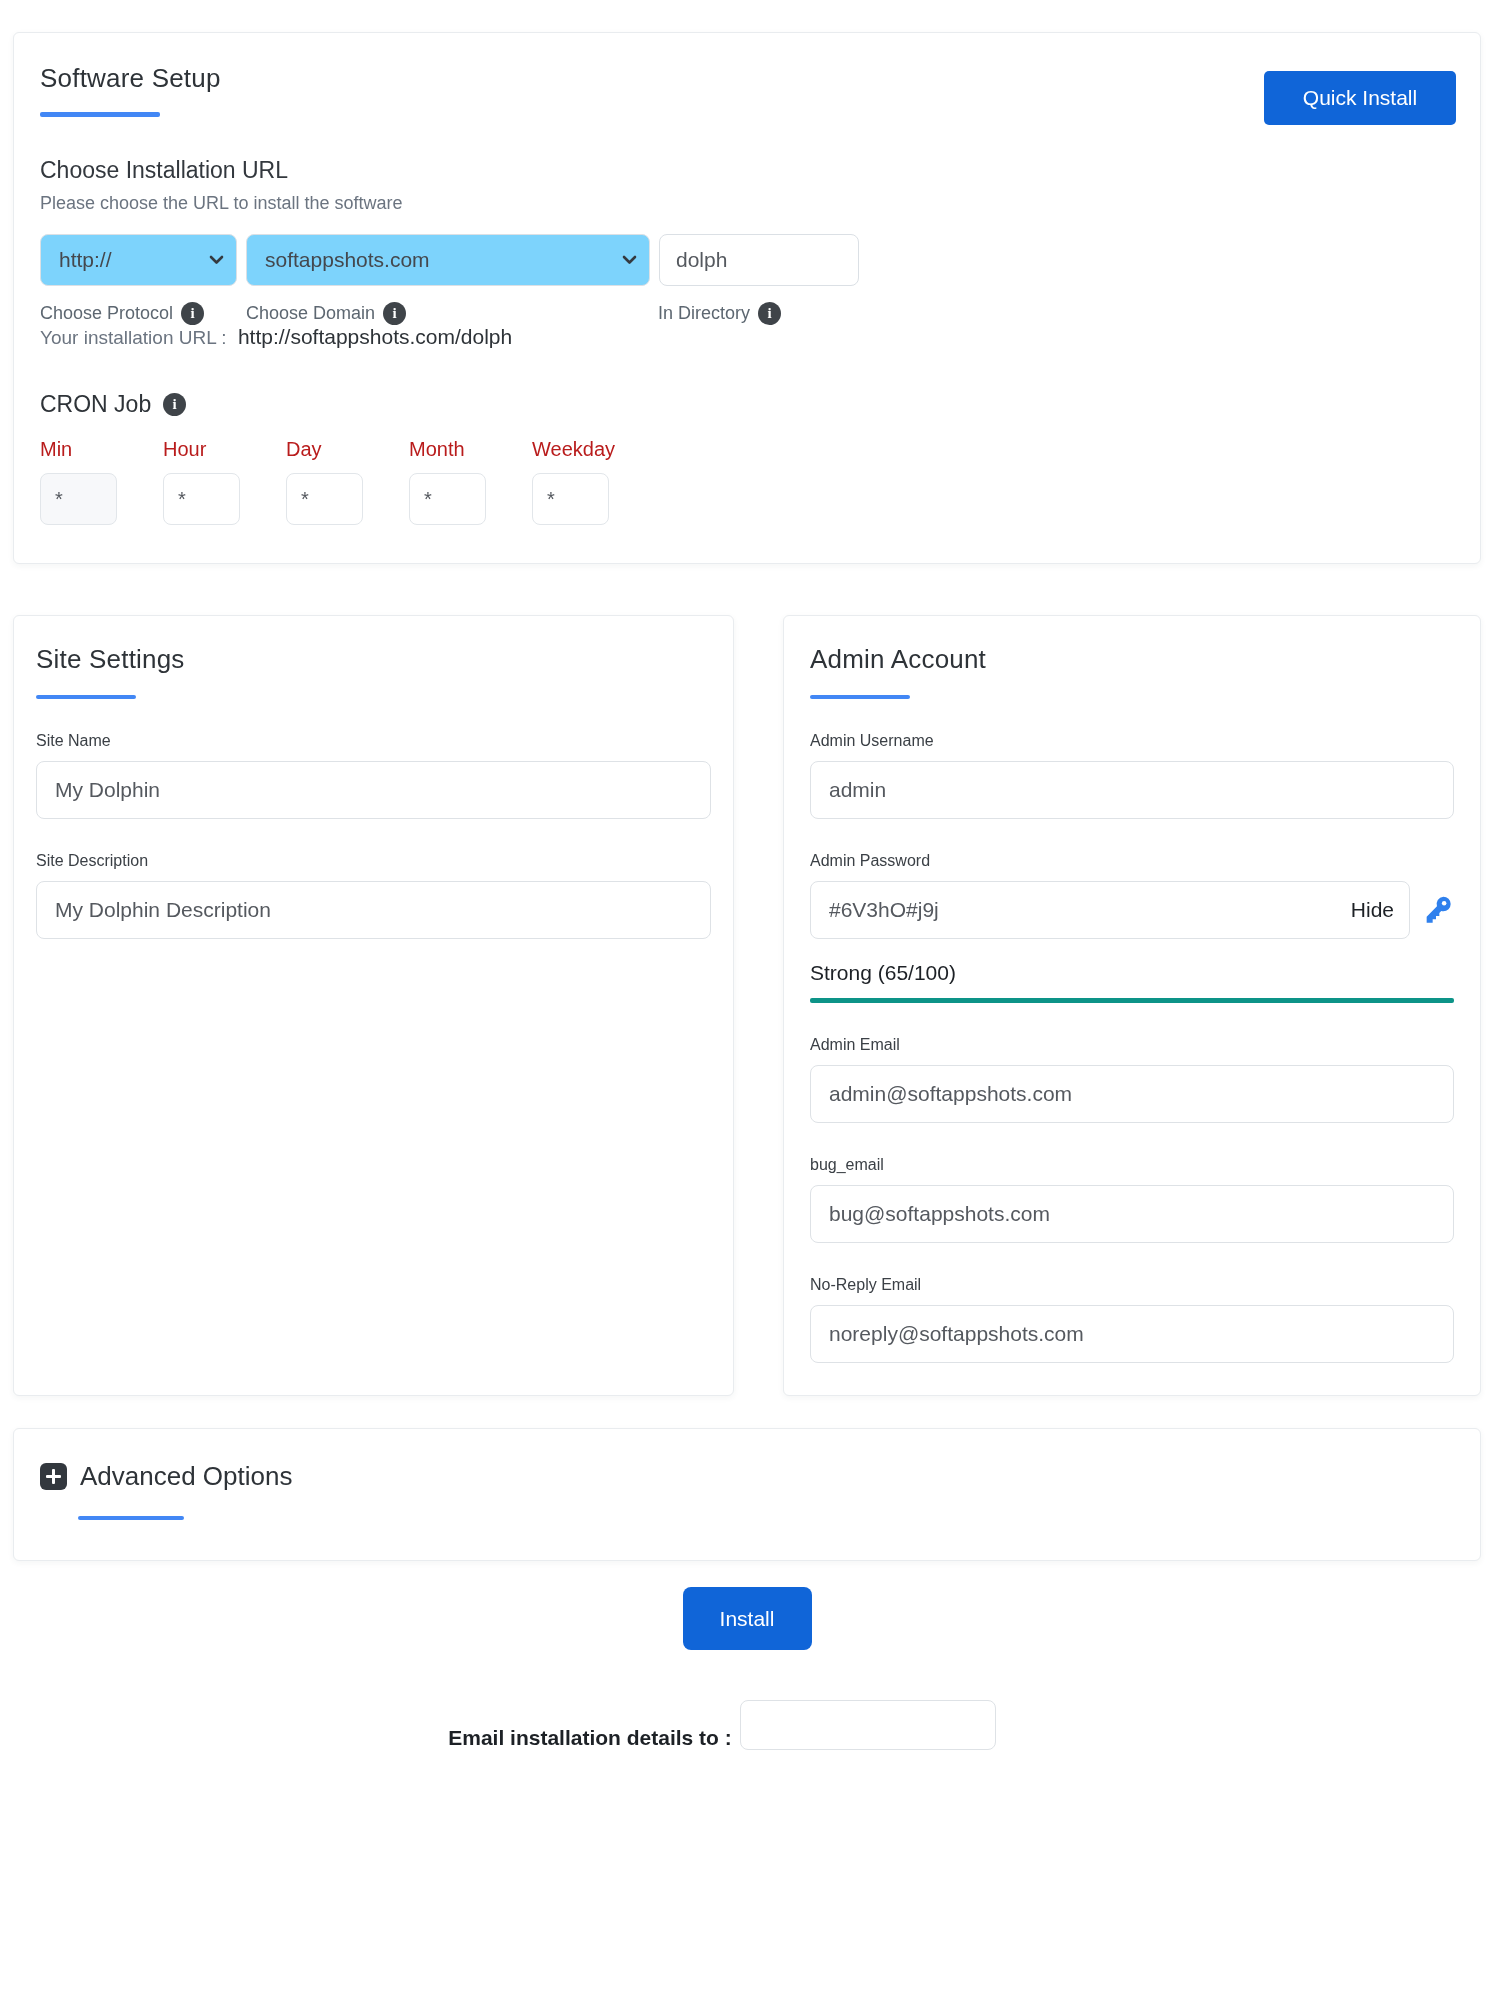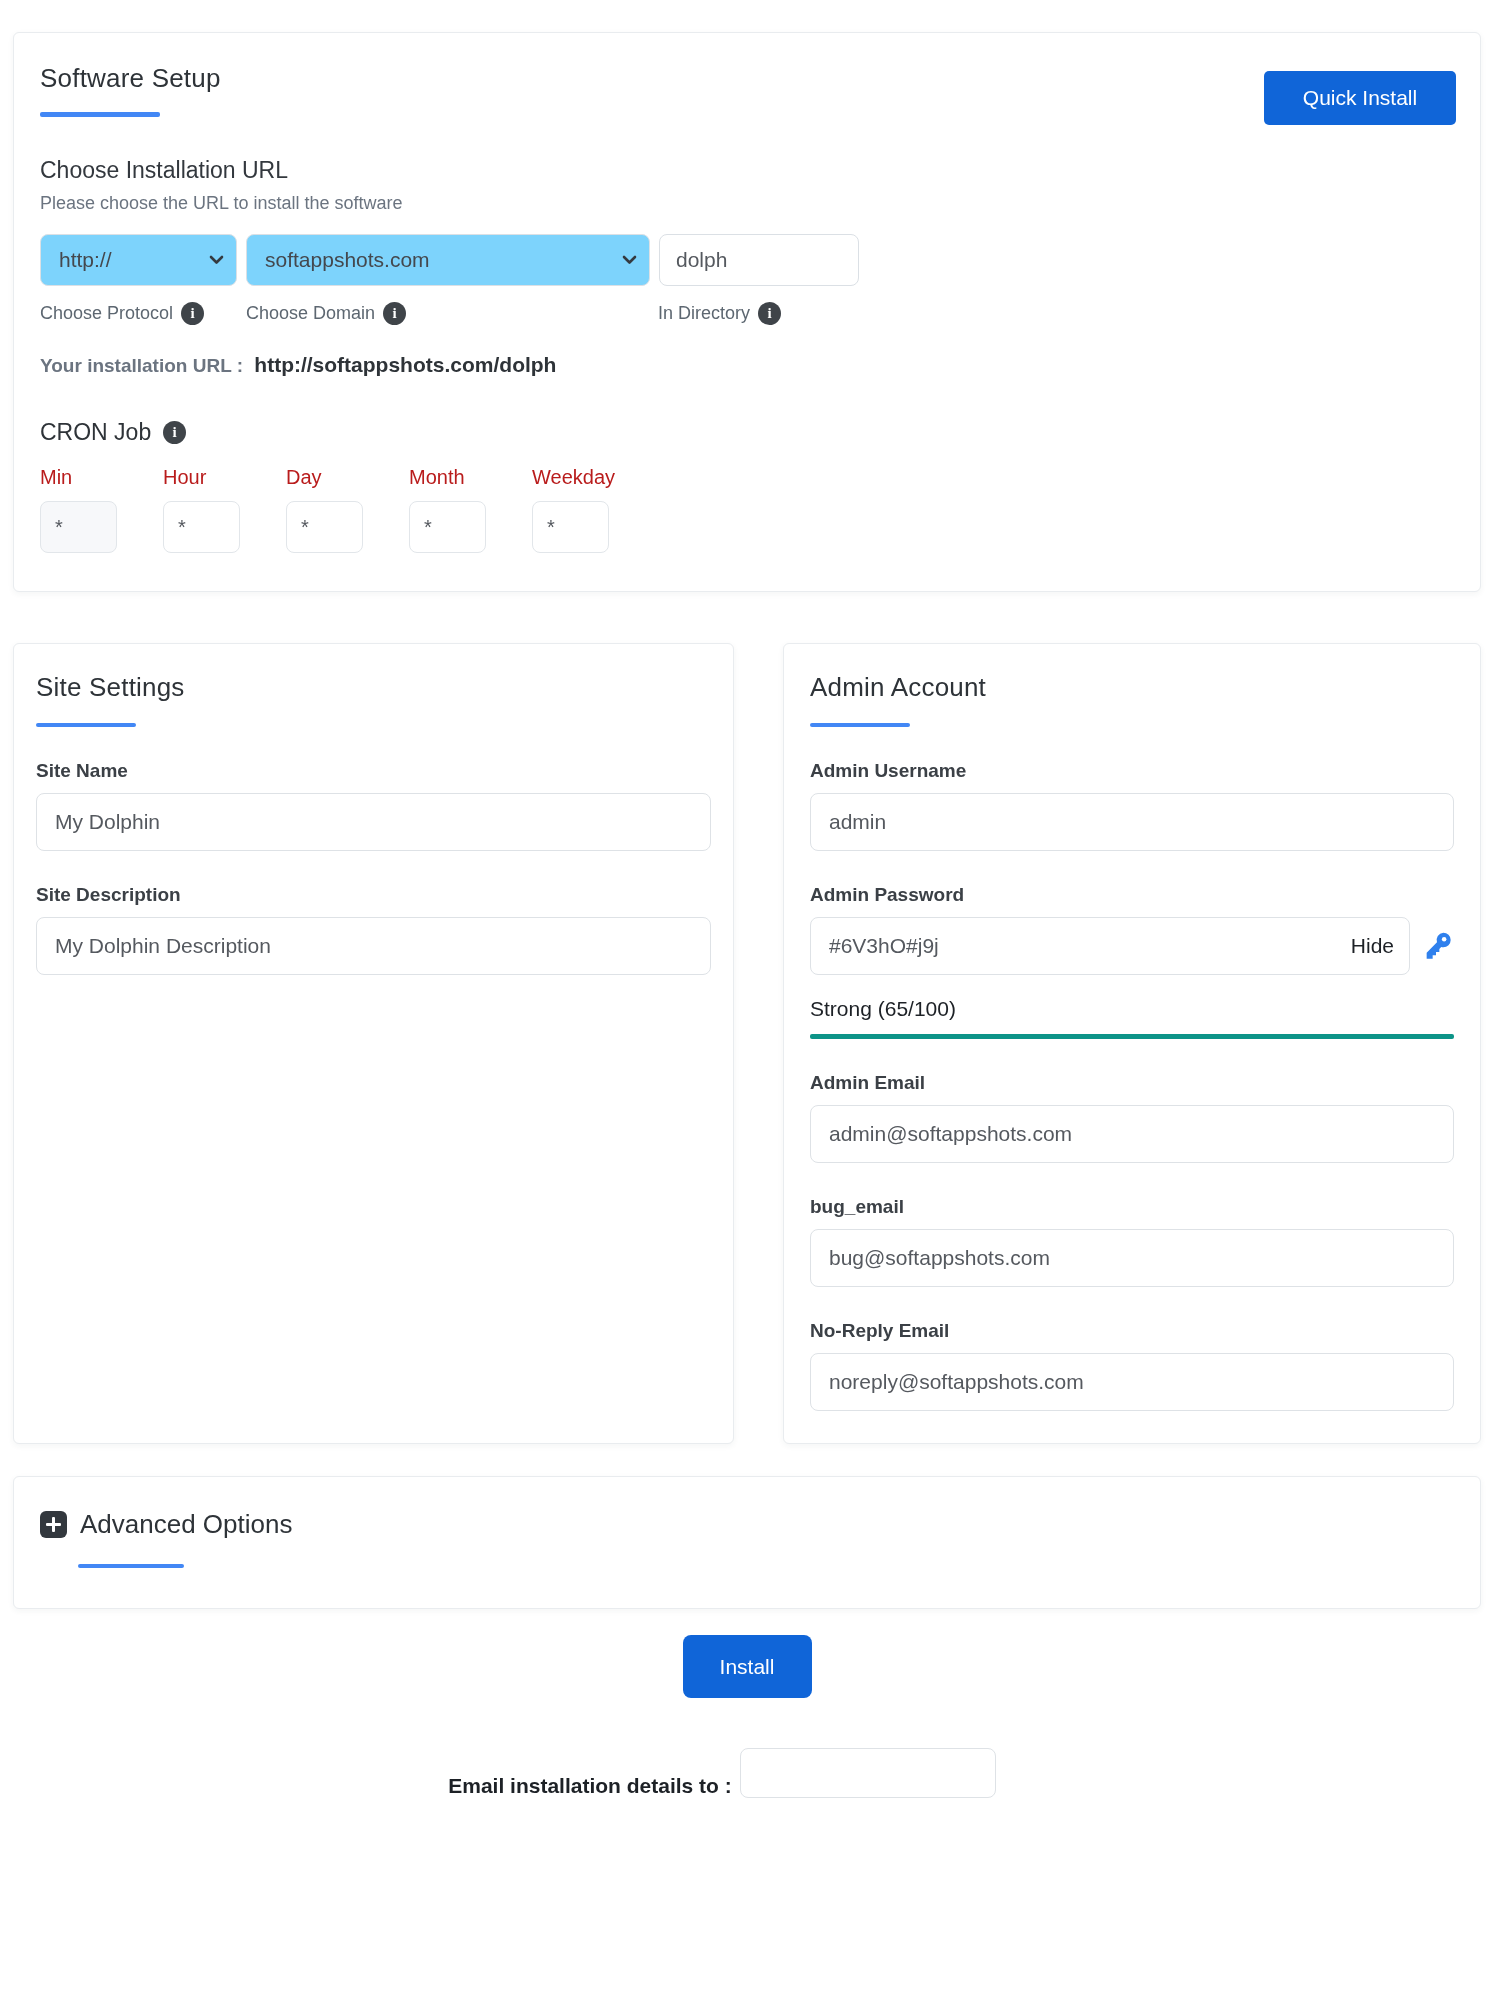--- a/index.html
+++ b/index.html
@@ -89,21 +89,21 @@
 
   .info-icon {
     width: 23px; height: 23px; border-radius: 50%;
     background: #3f4449; color: #fff;
     display: inline-flex; align-items: center; justify-content: center;
     font-family: "Liberation Serif", serif;
     font-size: 15px; font-weight: 700; font-style: normal;
     cursor: pointer; flex: 0 0 auto;
   }
 
-  .installation-url { margin-top: 28px; font-size: 19px; color: #6b7480; font-weight: bold; }
+  .installation-url { font-size: 19px; color: #6b7480; }
   .installation-url .url-value { font-size: 21px; color: #2e3338; margin-left: 6px; }
 
   
   .cron-heading {
     margin-top: 42px;
     display: flex; align-items: center; gap: 12px;
     font-size: 23px; font-weight: 500; color: #2e3338;
   }
   .cron-row { margin-top: 20px; display: flex; gap: 46px; }
   .cron-field { display: flex; flex-direction: column; }
@@ -119,21 +119,21 @@
   .cron-input.first { background: #f7f8fa; }
 
   
   .two-col { display: flex; gap: 49px; margin-top: 51px; }
   .panel { padding: 28px 22px 32px; }
   .panel-site { width: 721px; }
   .panel-admin { flex: 1; padding: 28px 26px 32px; }
   .panel .title-underline { width: 100px; height: 4px; margin-top: 20px; }
 
   .field { margin-top: 33px; }
-  .field > label { display: block; font-size: 19px; font-weight: 700; color: #3b4046; margin-bottom: 11px; }
+  .field > label { display: block; font-size: 16px; font-weight: 400; color: #3b4046; margin-bottom: 11px; }
   .text-input {
     width: 100%; height: 58px;
     border: 1px solid #dee2e6; border-radius: 8px;
     padding: 0 18px;
     font-size: 21px; color: #55595f;
     font-family: "Liberation Sans", sans-serif;
     outline: none; background: #fff;
   }
 
   .password-wrap { display: flex; align-items: center; gap: 12px; }

